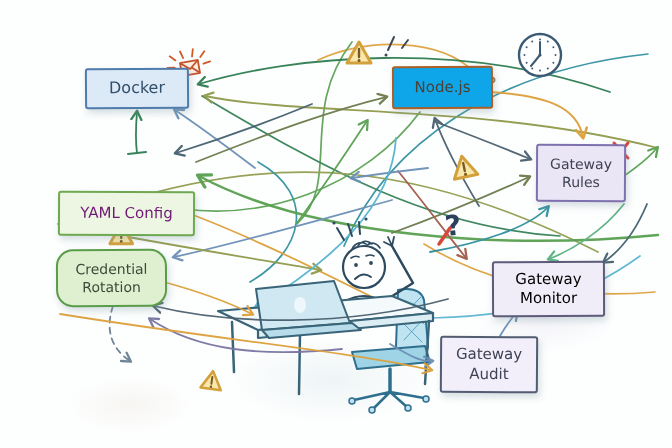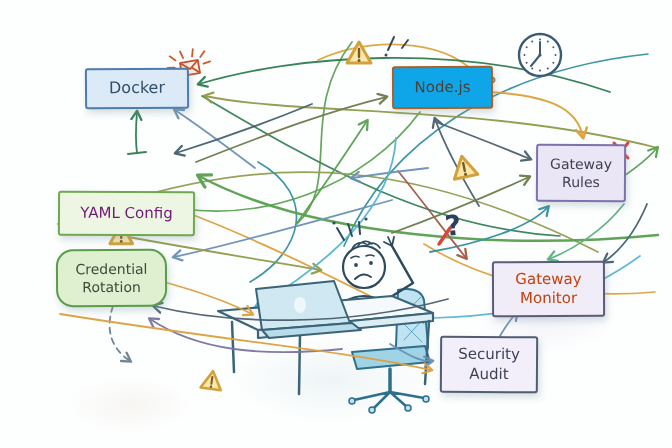--- a/index.html
+++ b/index.html
@@ -13,21 +13,21 @@
   .layer{position:absolute;left:0;top:0;width:672px;height:448px;}
   .node{position:absolute;display:flex;align-items:center;justify-content:center;
         text-align:center;border:2px solid;border-radius:3px;line-height:1.3;
         box-shadow:2px 4px 7px rgba(120,150,160,.30);}
   .n-docker  {left:85px;top:68px;width:100px;height:37px;background:#dce9f7;border-color:#4e7dab;color:#33506b;font-size:16px;transform:rotate(-.4deg);justify-content:center;}
   .n-yaml    {left:58px;top:155px;width:133px;height:41px;background:#edf6e2;border-color:#6fa850;color:#701a75;font-size:15px;transform:rotate(.3deg);margin-top:36px;}
   .n-cred    {left:56px;top:249px;width:107px;height:54px;background:#def0d0;border-color:#5a9c49;color:#3c4a36;font-size:14px;transform:rotate(-.3deg);border-radius:17px;}
   .n-ssl     {left:92px;top:361px;width:109px;height:40px;background:#fdf7ec;border-color:#a0744a;color:#4a4036;font-size:15px;transform:rotate(.4deg);}
   .n-node    {left:392px;top:66px;width:97px;height:39px;background:#0ea5e9;border-color:#ab6028;color:#4a4033;font-size:15px;transform:rotate(-.3deg);}
   .n-firewall{left:536px;top:144px;width:86px;height:54px;background:#ebe6f5;border-color:#7f70ae;color:#3f4254;font-size:14px;transform:rotate(.3deg);}
-  .n-gateway {left:492px;top:261px;width:109px;height:52px;background:#f0ecf8;border-color:#5e5b7a;color:#c2410c;font-size:15px;transform:rotate(-.2deg);}
+  .n-gateway {left:492px;top:261px;width:109px;height:52px;background:#f0ecf8;border-color:#5e5b7a;color:#000000;font-size:15px;transform:rotate(-.2deg);}
   .n-security{left:440px;top:336px;width:94px;height:53px;background:#f2effa;border-color:#525c72;color:#3f4254;font-size:15px;transform:rotate(.4deg);}
 </style>
 </head>
 <body>
 
 <div class="canvas">
 <svg class="layer" viewBox="0 0 672 448" stroke-linecap="round" stroke-linejoin="round" fill="none">
   <defs>
     <marker id="mk-green" viewBox="0 0 10 10" refX="7" refY="5" markerWidth="7" markerHeight="7" orient="auto">
           <path d="M1,1 L8,5 L1,9" fill="none" stroke="#58a050" stroke-width="1.8" stroke-linecap="round"></path>
@@ -237,15 +237,15 @@
   <div class="node n-node">
       <span>Node.js</span>
     </div>
   <div class="node n-firewall">
       <span>Gateway Rules</span>
     </div>
   <div class="node n-gateway">
       <span>Gateway Monitor</span>
     </div>
   <div class="node n-security">
-      <span>Security Audit</span>
+      <span>Gateway Audit</span>
     </div>
 </div>
 
 </body></html>

